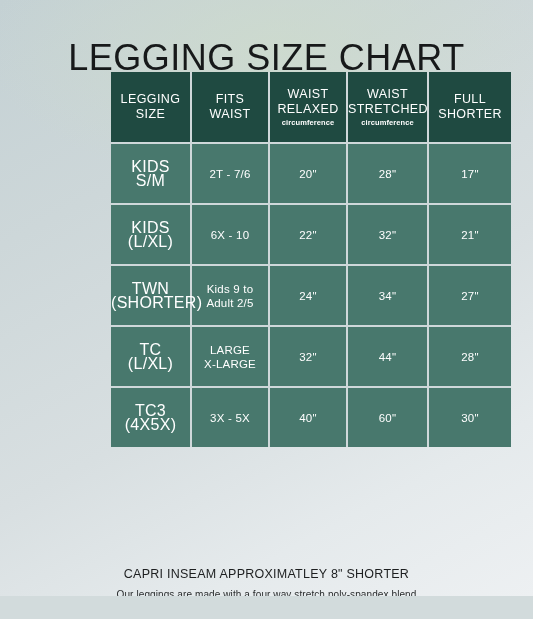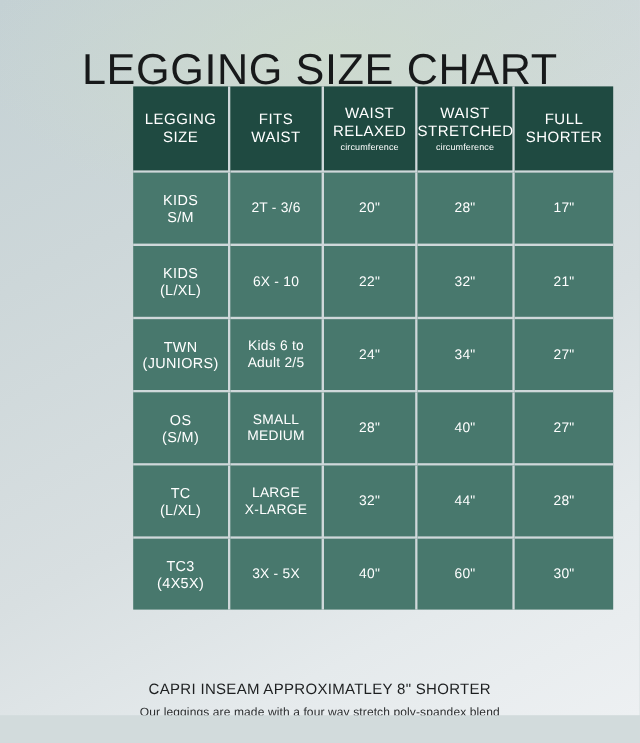--- a/index.html
+++ b/index.html
@@ -93,34 +93,34 @@
     line-height: 15px;
   }
   .hdr-main {
     display: block;
   }
   .hdr-sub {
     display: block;
     font-size: 7.5px;
     letter-spacing: 0.1px;
     line-height: 11px;
-    font-weight: 400;
+    font-weight: 700;
   }
 
   
   tbody td {
     background: #48786d;
     height: 59px;
     font-size: 11.5px;
     font-weight: 400;
     line-height: 14px;
     letter-spacing: 0.2px;
   }
   tbody td.size-cell {
-    font-size: 12px;
+    font-size: 16px;
     letter-spacing: 0.3px;
   }
   .cell-line { display: block; }
 
   
   .footer {
     position: absolute;
     left: 0;
     right: 0;
     top: 566px;
@@ -188,21 +188,21 @@
         </tr>
       </thead>
       <tbody>
 
         <tr>
           <td class="size-cell">
             <span class="cell-line">KIDS</span>
             <span class="cell-line">S/M</span>
           </td>
           <td>
-            <span class="cell-line">2T - 3/6</span>
+            <span class="cell-line">2T - 7/6</span>
             <span class="cell-line"></span>
           </td>
           <td>20"</td>
           <td>28"</td>
           <td>17"</td>
         </tr>
 
         <tr>
           <td class="size-cell">
             <span class="cell-line">KIDS</span>
@@ -213,44 +213,31 @@
             <span class="cell-line"></span>
           </td>
           <td>22"</td>
           <td>32"</td>
           <td>21"</td>
         </tr>
 
         <tr>
           <td class="size-cell">
             <span class="cell-line">TWN</span>
-            <span class="cell-line">(JUNIORS)</span>
-          </td>
-          <td>
-            <span class="cell-line">Kids 6 to</span>
+            <span class="cell-line">(SHORTER)</span>
+          </td>
+          <td>
+            <span class="cell-line">Kids 9 to</span>
             <span class="cell-line">Adult 2/5</span>
           </td>
           <td>24"</td>
           <td>34"</td>
           <td>27"</td>
         </tr>
 
-        <tr>
-          <td class="size-cell">
-            <span class="cell-line">OS</span>
-            <span class="cell-line">(S/M)</span>
-          </td>
-          <td>
-            <span class="cell-line">SMALL</span>
-            <span class="cell-line">MEDIUM</span>
-          </td>
-          <td>28"</td>
-          <td>40"</td>
-          <td>27"</td>
-        </tr>
 
         <tr>
           <td class="size-cell">
             <span class="cell-line">TC</span>
             <span class="cell-line">(L/XL)</span>
           </td>
           <td>
             <span class="cell-line">LARGE</span>
             <span class="cell-line">X-LARGE</span>
           </td>

